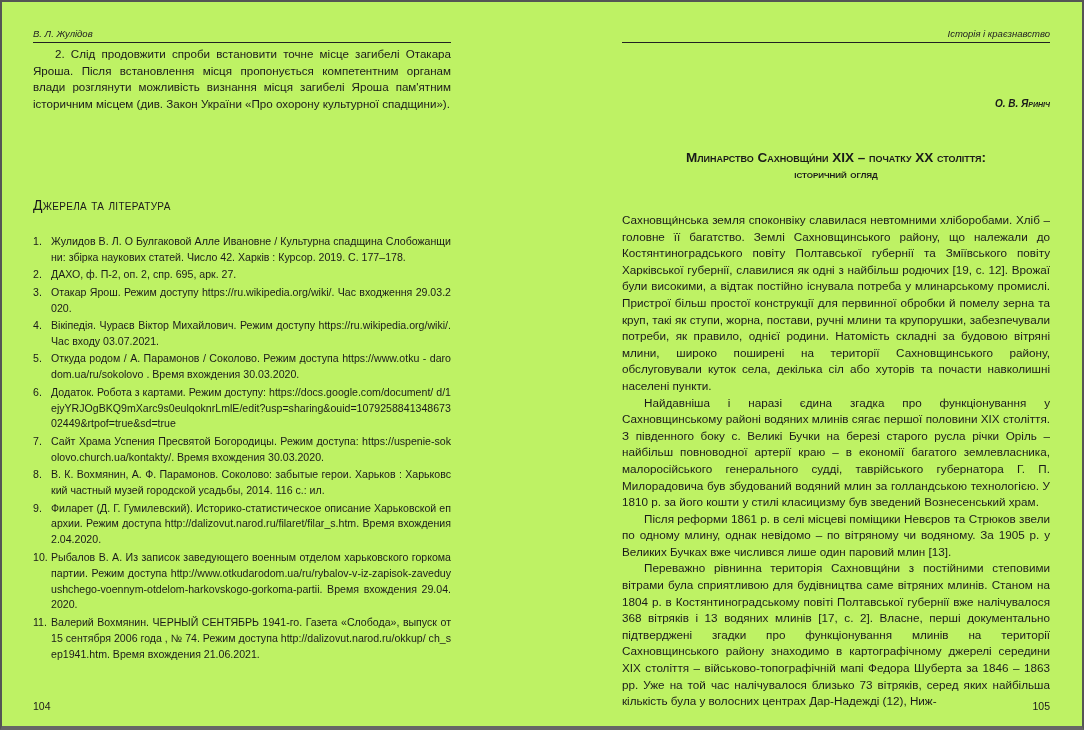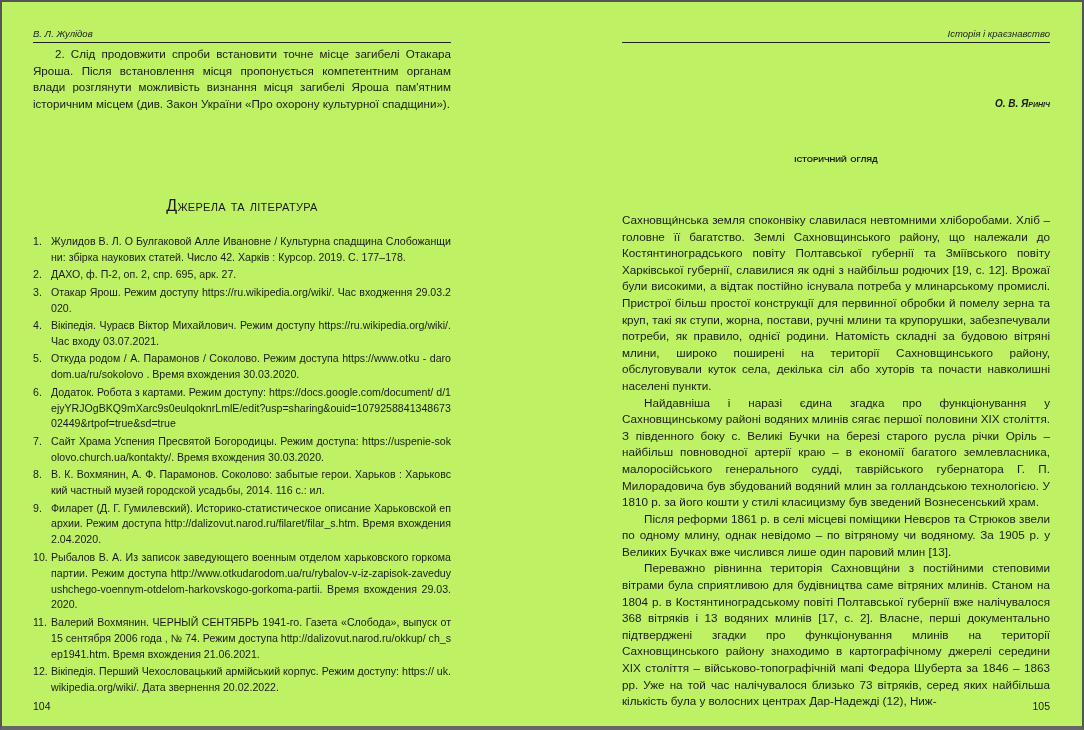--- a/index.html
+++ b/index.html
@@ -28,22 +28,22 @@
   .page-right .rule { left: 0; width: 428px; }
 
   .body-text {
     font-size: 11.6px; line-height: 16.6px; text-align: justify; margin: 0;
   }
   .indent { text-indent: 22px; }
 
   .left-intro { position: absolute; top: 44px; left: 0; width: 418px; }
 
   .sources-title {
-    position: absolute; top: 195px; left: 0; width: 418px; text-align: center;
-    font-size: 16px; letter-spacing: 0.3px; font-variant: small-caps;
+    position: absolute; top: 195px; left: 0; width: 418px; 
+    font-size: 14px; letter-spacing: 0.3px; font-variant: small-caps;
   }
   .refs {
     position: absolute; top: 232px; left: 0; width: 418px;
     list-style: none; margin: 0; padding: 0;
     font-size: 10.6px; line-height: 15.9px;
   }
   .refs li { display: flex; margin-bottom: 1.5px; }
   .refs .num { width: 18px; flex: 0 0 18px; }
   .refs .txt { flex: 1; text-align: justify; word-break: break-all; hyphens: auto; }
 
@@ -110,42 +110,39 @@
       <li>
           <span class="num">8.</span>
           <span class="txt">В. К. Вохмянин, А. Ф. Парамонов. Соколово: забытые герои. Харьков : Харьковский частный музей городской усадьбы, 2014. 116 с.: ил.</span>
         </li>
       <li>
           <span class="num">9.</span>
           <span class="txt">Филарет (Д. Г. Гумилевский). Историко-статистическое описание Харьковской епархии. Режим доступа http://dalizovut.narod.ru/filaret/filar_s.htm. Время вхождения 2.04.2020.</span>
         </li>
       <li>
           <span class="num">10.</span>
-          <span class="txt">Рыбалов В. А. Из записок заведующего военным отделом харьковского горкома партии. Режим доступа http://www.otkudarodom.ua/ru/rybalov-v-iz-zapisok-zaveduyushchego-voennym-otdelom-harkovskogo-gorkoma-partii. Время вхождения 29.03.2020.</span>
+          <span class="txt">Рыбалов В. А. Из записок заведующего военным отделом харьковского горкома партии. Режим доступа http://www.otkudarodom.ua/ru/rybalov-v-iz-zapisok-zaveduyushchego-voennym-otdelom-harkovskogo-gorkoma-partii. Время вхождения 29.04.2020.</span>
         </li>
       <li>
           <span class="num">11.</span>
           <span class="txt">Валерий Вохмянин. ЧЕРНЫЙ СЕНТЯБРЬ 1941-го. Газета «Слобода», выпуск от 15 сентября 2006 года , № 74. Режим доступа http://dalizovut.narod.ru/okkup/ ch_sep1941.htm. Время вхождения 21.06.2021.</span>
-        </li>
-      <li>
-          <span class="num">12.</span>
-          <span class="txt">Вікіпедія. Перший Чехословацький армійський корпус. Режим доступу: https:// uk.wikipedia.org/wiki/. Дата звернення 20.02.2022.</span>
         </li>
     </ol>
 
     <div class="page-number">104</div>
   </div>
 
   <div class="page page-right">
     <div class="rule"></div>
     <div class="running-head">Історія і краєзнавство</div>
 
     <div class="author">О. В. Яриніч</div>
 
     <div class="article-title">
+      <span>Млинарство Сахновщи́ни XIX – початку XX століття:</span>
       <span class="sub">історичний огляд</span>
     </div>
 
     <div class="right-body">
       <p class="body-text">Сахновщи́нська земля споконвіку славилася невтомними хліборобами. Хліб – головне її багатство. Землі Сахновщинського району, що належали до Костянтиноградського повіту Полтавської губернії та Зміївського повіту Харківської губернії, славилися як одні з найбільш родючих [19, с. 12]. Врожаї були високими, а відтак постійно існувала потреба у млинарському промислі. Пристрої більш простої конструкції для первинної обробки й помелу зерна та круп, такі як ступи, жорна, постави, ручні млини та крупорушки, забезпечували потреби, як правило, однієї родини. Натомість складні за будовою вітряні млини, широко поширені на території Сахновщинського району, обслуговували куток села, декілька сіл або хуторів та почасти навколишні населені пункти.</p>
       <p class="body-text indent">Найдавніша і наразі єдина згадка про функціонування у Сахновщинському районі водяних млинів сягає першої половини XIX століття. З південного боку с. Великі Бучки на березі старого русла річки Оріль – найбільш повноводної артерії краю – в економії багатого землевласника, малоросійського генерального судді, таврійського губернатора Г. П. Милорадовича був збудований водяний млин за голландською технологією. У 1810 р. за його кошти у стилі класицизму був зведений Вознесенський храм.</p>
       <p class="body-text indent">Після реформи 1861 р. в селі місцеві поміщики Невєров та Стрюков звели по одному млину, однак невідомо – по вітряному чи водяному. За 1905 р. у Великих Бучках вже числився лише один паровий млин [13].</p>
       <p class="body-text indent">Переважно рівнинна територія Сахновщи́ни з постійними степовими вітрами була сприятливою для будівництва саме вітряних млинів. Станом на 1804 р. в Костянтиноградському повіті Полтавської губернії вже налічувалося 368 вітряків і 13 водяних млинів [17, с. 2]. Власне, перші документально підтверджені згадки про функціонування млинів на території Сахновщинського району знаходимо в картографічному джерелі середини XIX століття – військово-топографічній мапі Федора Шуберта за 1846 – 1863 рр. Уже на той час налічувалося близько 73 вітряків, серед яких найбільша кількість була у волосних центрах Дар-Надежді (12), Ниж-</p>
     </div>
 

